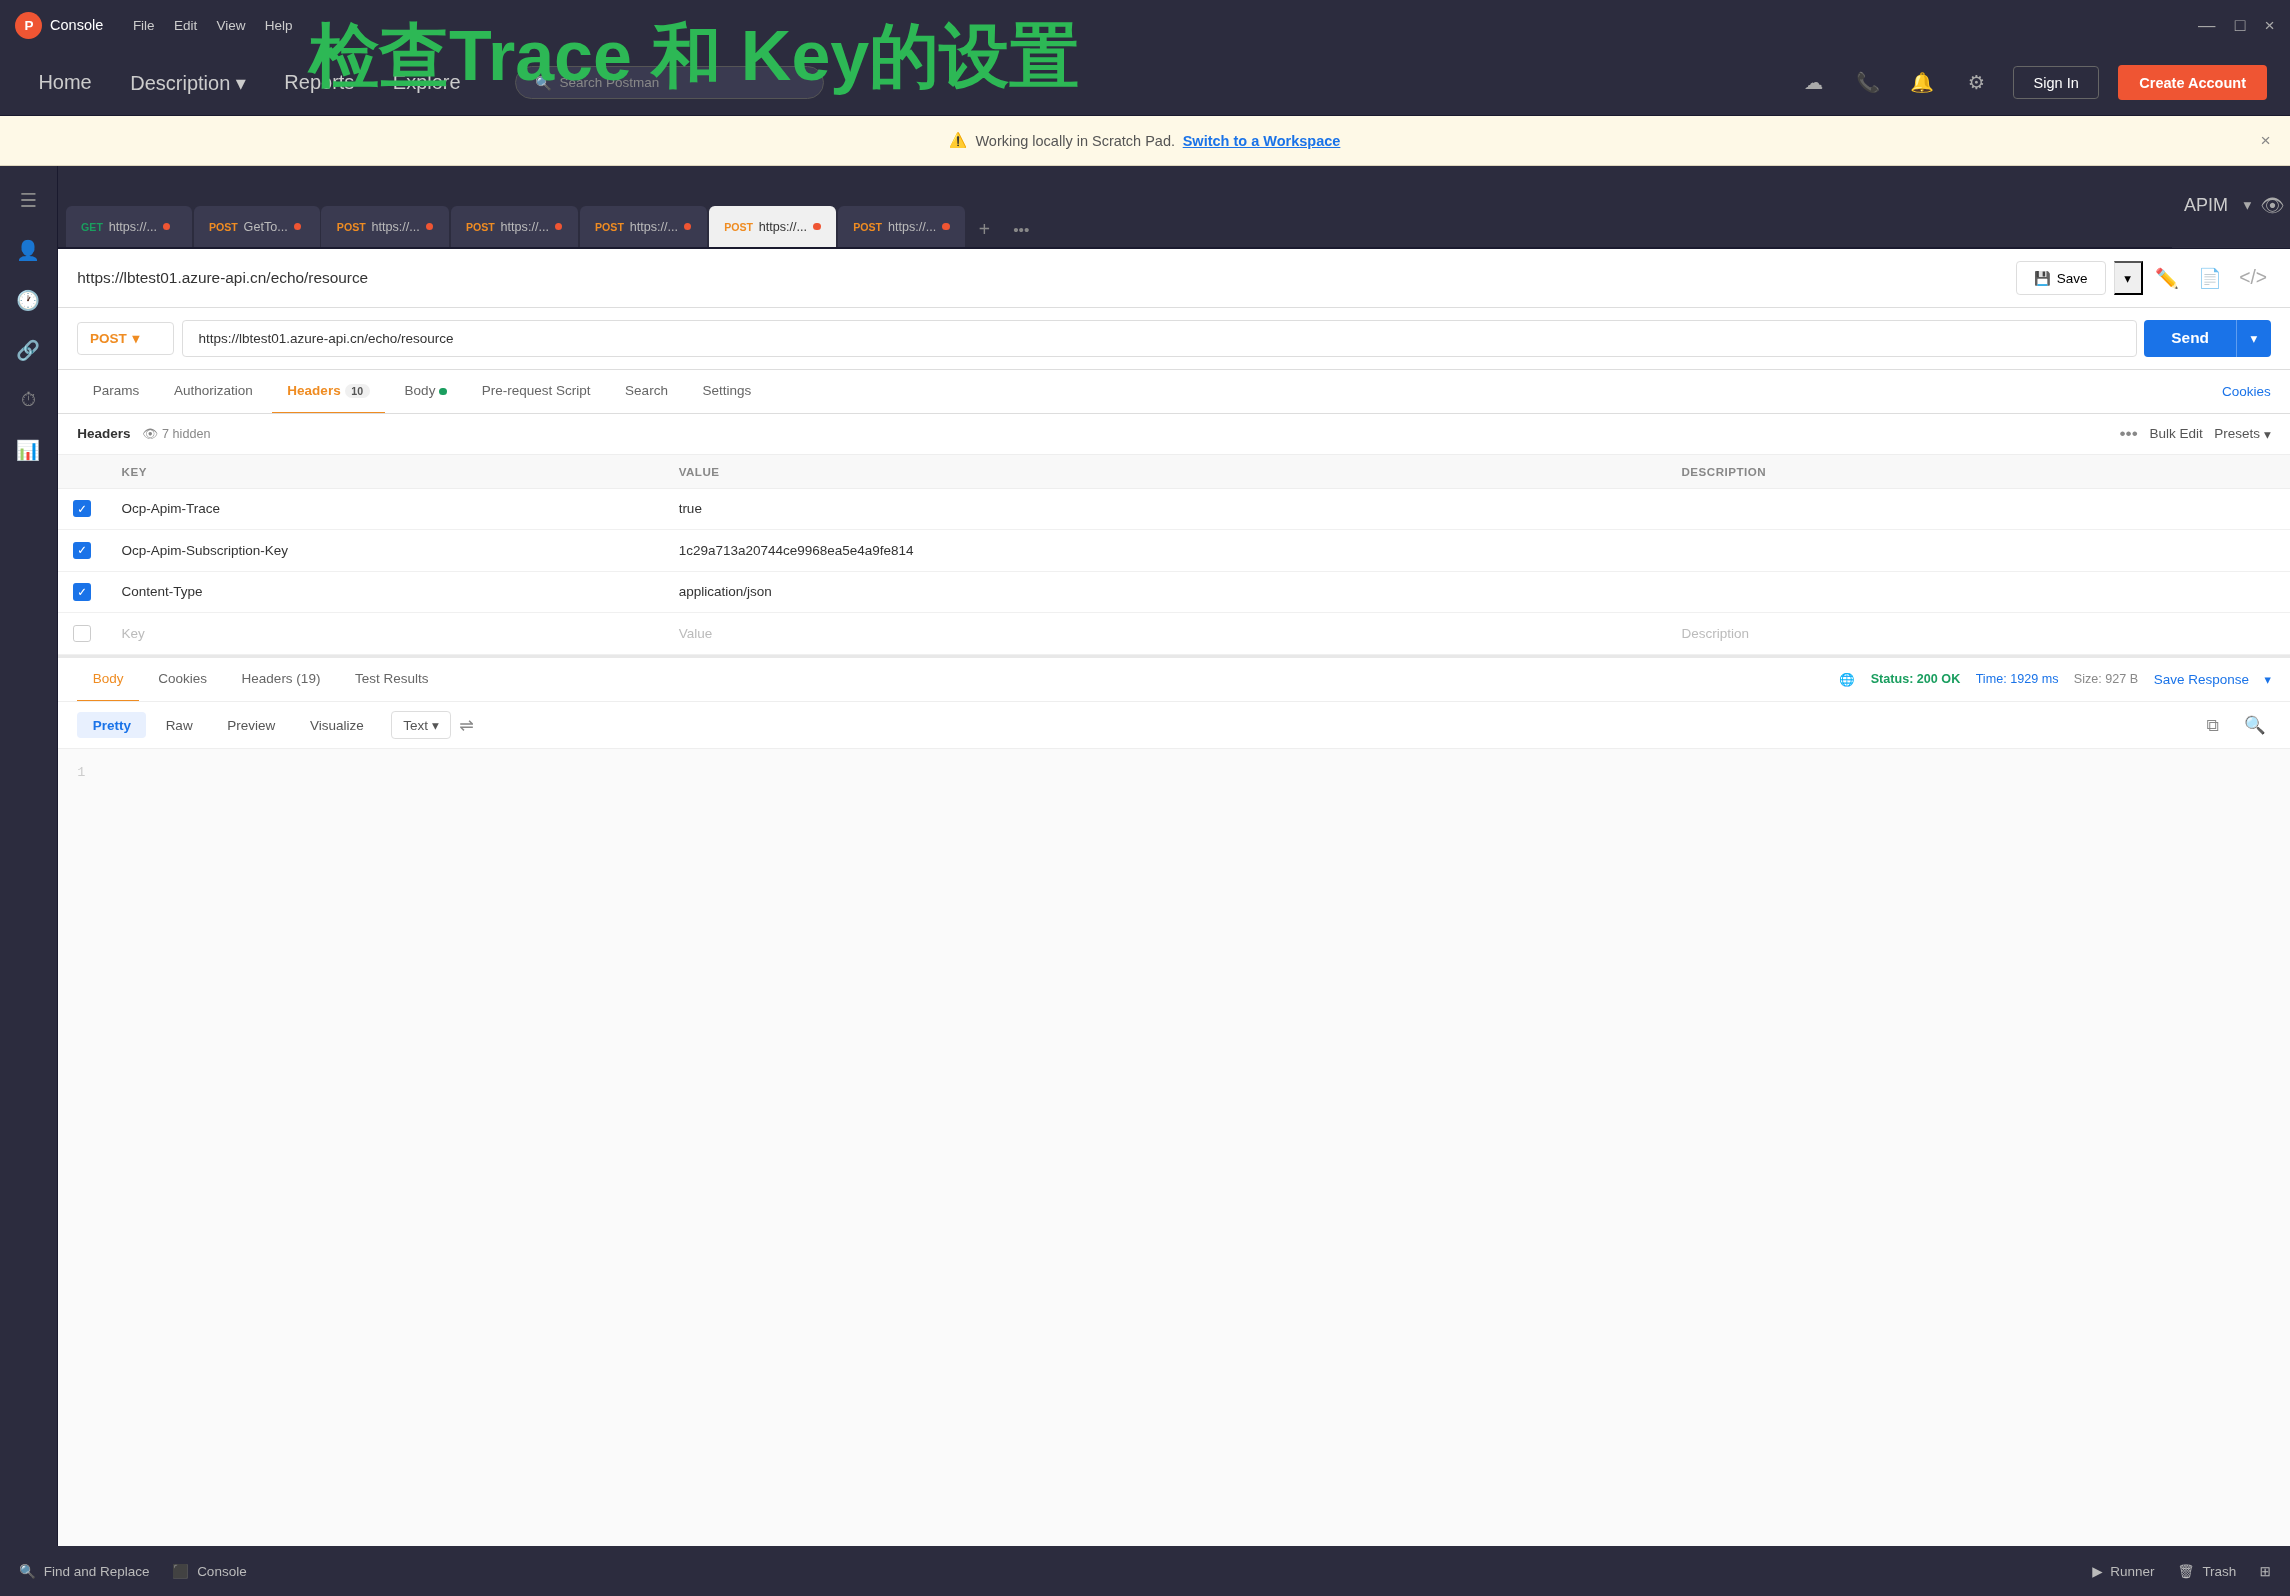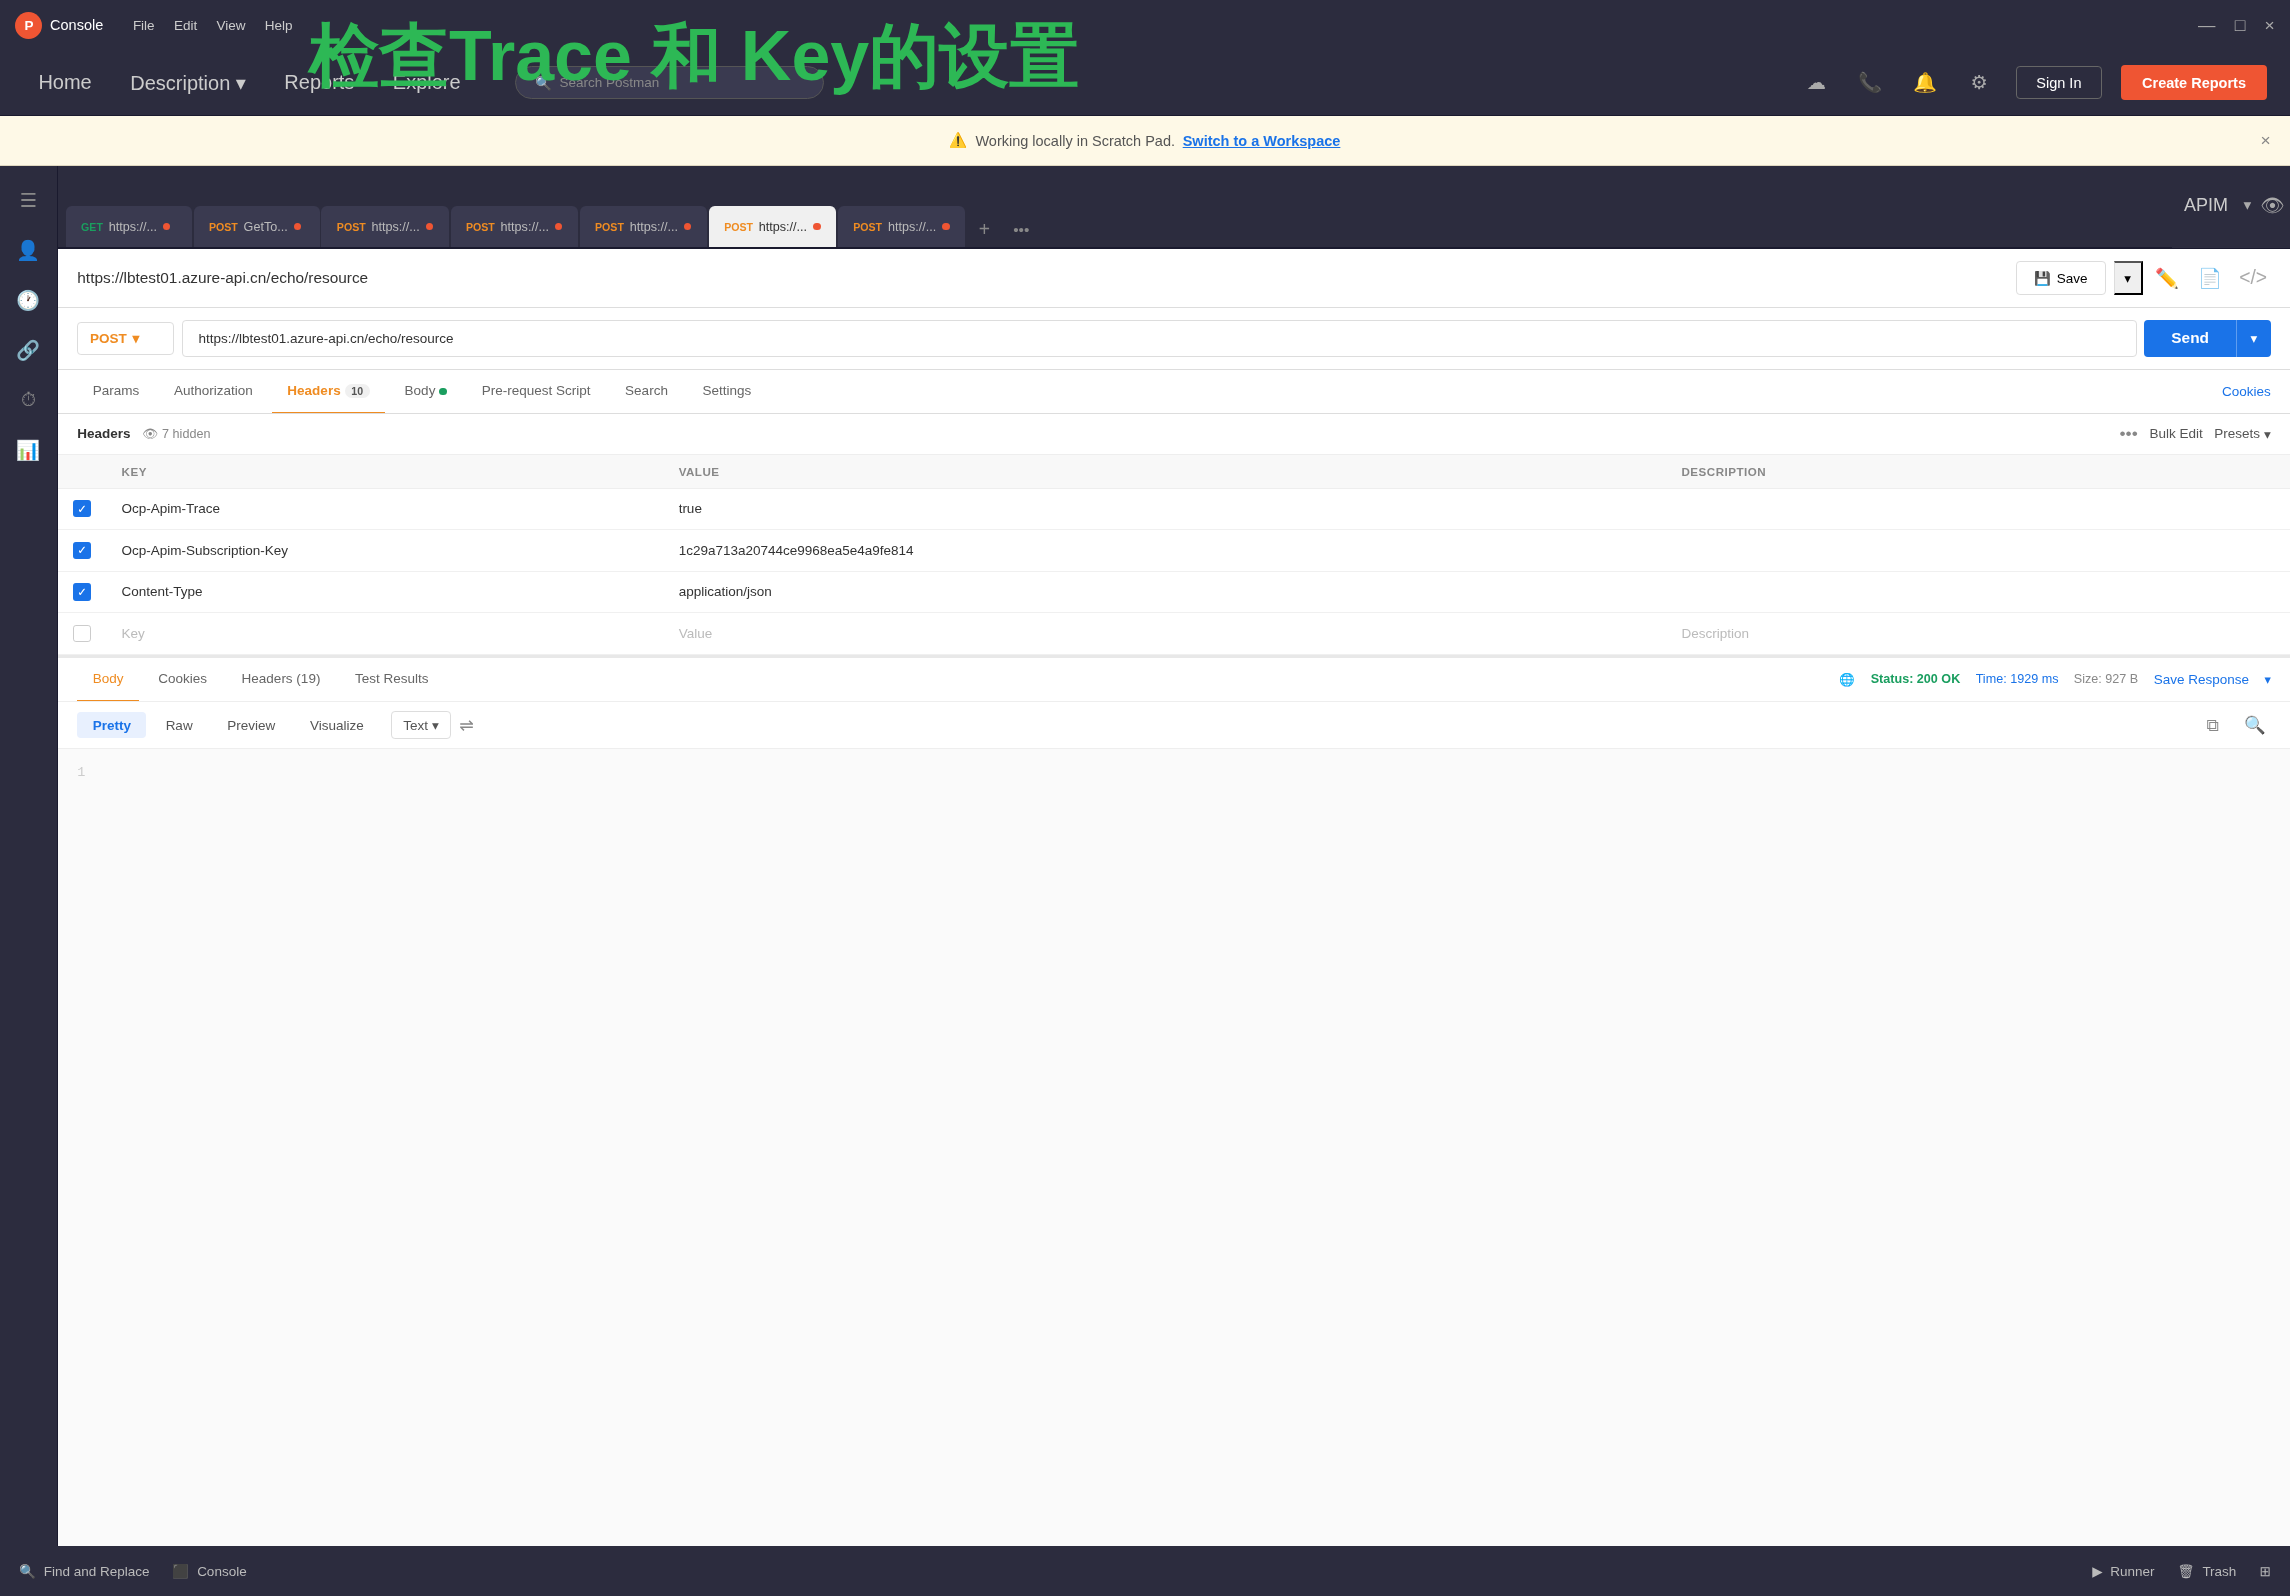--- a/index.html
+++ b/index.html
@@ -684,21 +684,21 @@
   <div class="nav-search">
     <span>🔍</span>
     <span style="color:#888">Search Postman</span>
   </div>
   <div class="nav-icons">
     <div class="nav-icon-btn">☁</div>
     <div class="nav-icon-btn">📞</div>
     <div class="nav-icon-btn">🔔</div>
     <div class="nav-icon-btn">⚙</div>
     <button class="btn-signin">Sign In</button>
-    <button class="btn-create">Create Reports</button>
+    <button class="btn-create">Create Account</button>
   </div>
 </div>
 
 <div class="notification-bar">
   <span>⚠️</span>
   <span>Working locally in Scratch Pad.</span>
   <span class="switch-link">Switch to a Workspace</span>
   <span class="close-btn">×</span>
 </div>
 

